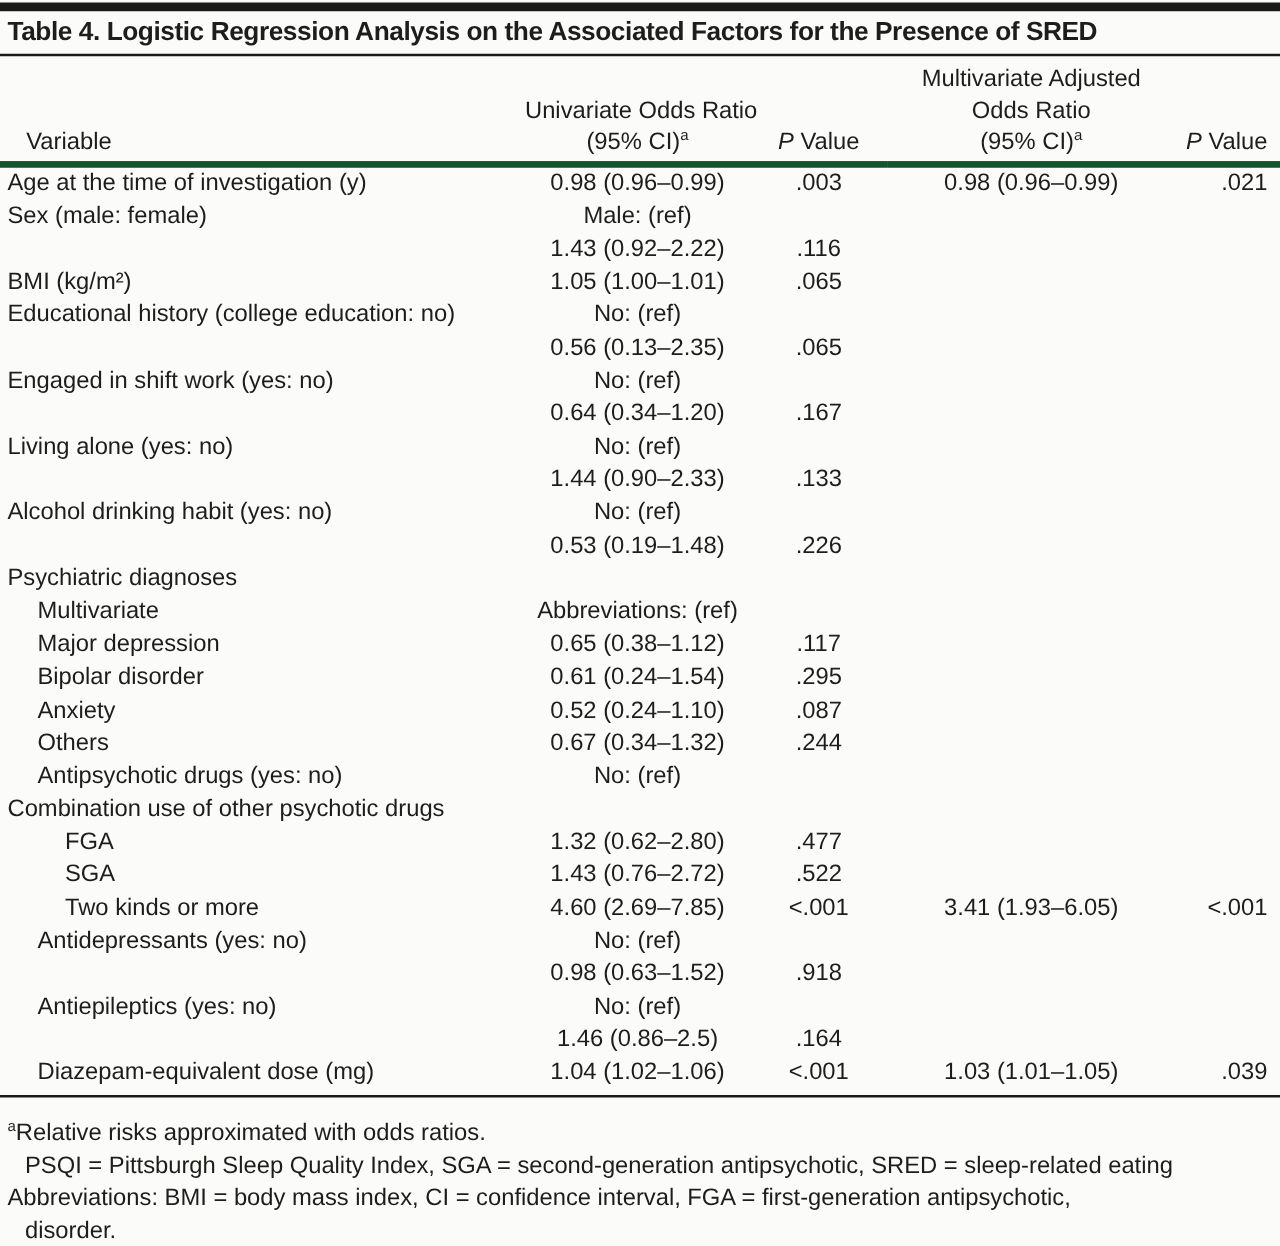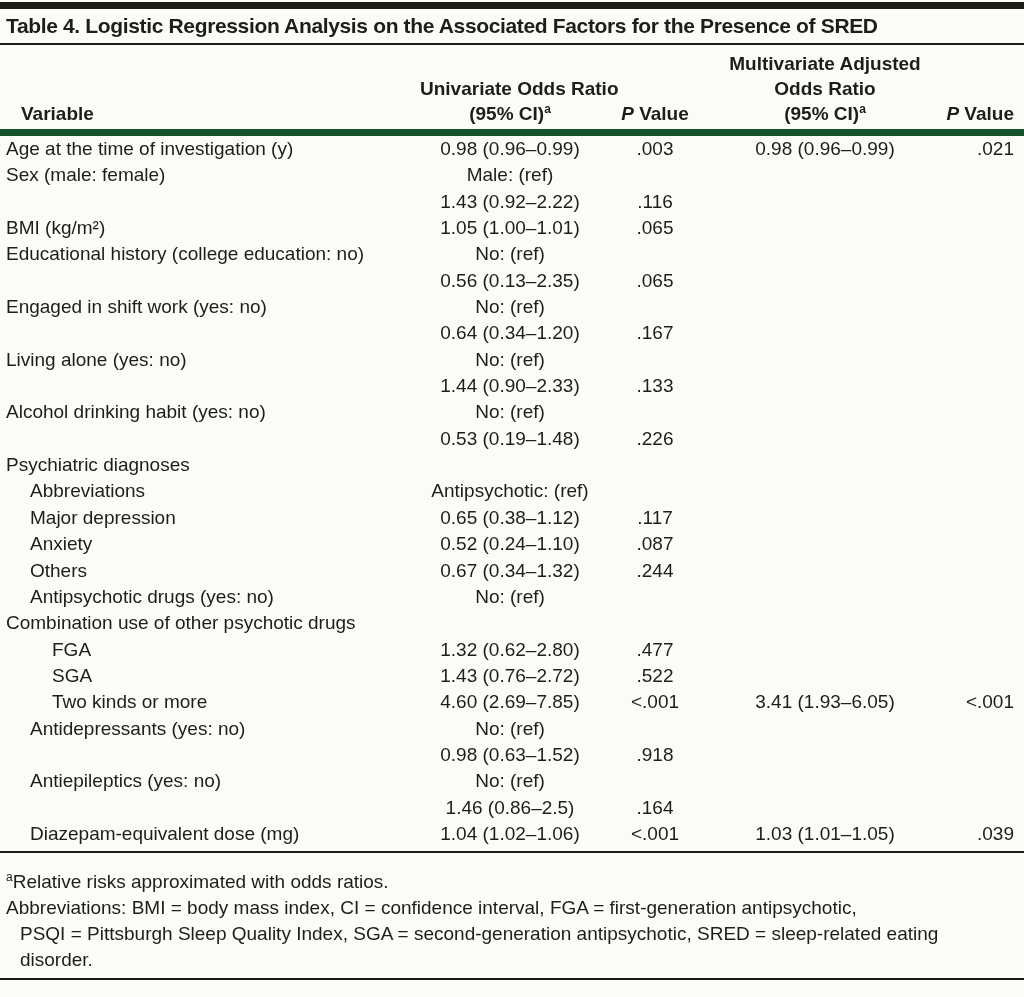--- a/index.html
+++ b/index.html
@@ -39,23 +39,23 @@
     table-layout: fixed;
     font-size: 19px;
   }
   col.c1 { width: 420px; }
   col.c2 { width: 180px; }
   col.c3 { width: 110px; }
   col.c4 { width: 230px; }
   col.c5 { width: 84px; }
 
   thead th {
-    font-weight: bold;
+    font-weight: normal;
     vertical-align: bottom;
-    border-bottom: 7px solid #14532d;
+    border-bottom: 5px solid #14532d;
     padding: 6px 0 3px 0;
     line-height: 25px;
     white-space: nowrap;
   }
   th.h-var  { text-align: left; padding-left: 21px; }
   th.h-mid  { text-align: center; }
   th.h-p2   { text-align: right; padding-right: 10px; }
 
   .pv { display: block; }
   .pv::first-letter { font-style: italic; }
@@ -219,30 +219,37 @@
           <td class="c-right"></td>
         </tr>
         <tr>
           <td class="c-var indent-0">Psychiatric diagnoses</td>
           <td class="c-center"></td>
           <td class="c-center"></td>
           <td class="c-center"></td>
           <td class="c-right"></td>
         </tr>
         <tr>
-          <td class="c-var indent-1">Abbreviations</td>
-          <td class="c-center">Antipsychotic: (ref)</td>
+          <td class="c-var indent-1">Multivariate</td>
+          <td class="c-center">Abbreviations: (ref)</td>
           <td class="c-center"></td>
           <td class="c-center"></td>
           <td class="c-right"></td>
         </tr>
         <tr>
           <td class="c-var indent-1">Major depression</td>
           <td class="c-center">0.65 (0.38–1.12)</td>
           <td class="c-center">.117</td>
+          <td class="c-center"></td>
+          <td class="c-right"></td>
+        </tr>
+        <tr>
+          <td class="c-var indent-1">Bipolar disorder</td>
+          <td class="c-center">0.61 (0.24–1.54)</td>
+          <td class="c-center">.295</td>
           <td class="c-center"></td>
           <td class="c-right"></td>
         </tr>
         <tr>
           <td class="c-var indent-1">Anxiety</td>
           <td class="c-center">0.52 (0.24–1.10)</td>
           <td class="c-center">.087</td>
           <td class="c-center"></td>
           <td class="c-right"></td>
         </tr>
@@ -323,20 +330,20 @@
           <td class="c-center">1.03 (1.01–1.05)</td>
           <td class="c-right">.039</td>
         </tr>
       </tbody>
   </table>
 
   <div class="rule rule-mid"></div>
 
   <div class="footnotes" id="footnotes">
       <div class="foot-line"><sup>a</sup><span>Relative risks approximated with odds ratios.</span></div>
+      <div class="foot-line cont"><span>PSQI = Pittsburgh Sleep Quality Index, SGA = second-generation antipsychotic, SRED = sleep-related eating</span></div>
       <div class="foot-line"><span>Abbreviations: BMI = body mass index, CI = confidence interval, FGA = first-generation antipsychotic,</span></div>
-      <div class="foot-line cont"><span>PSQI = Pittsburgh Sleep Quality Index, SGA = second-generation antipsychotic, SRED = sleep-related eating</span></div>
       <div class="foot-line cont"><span>disorder.</span></div>
     </div>
 
   <div class="rule bottom-rule"></div>
 
 </div>
 
 </body></html>

